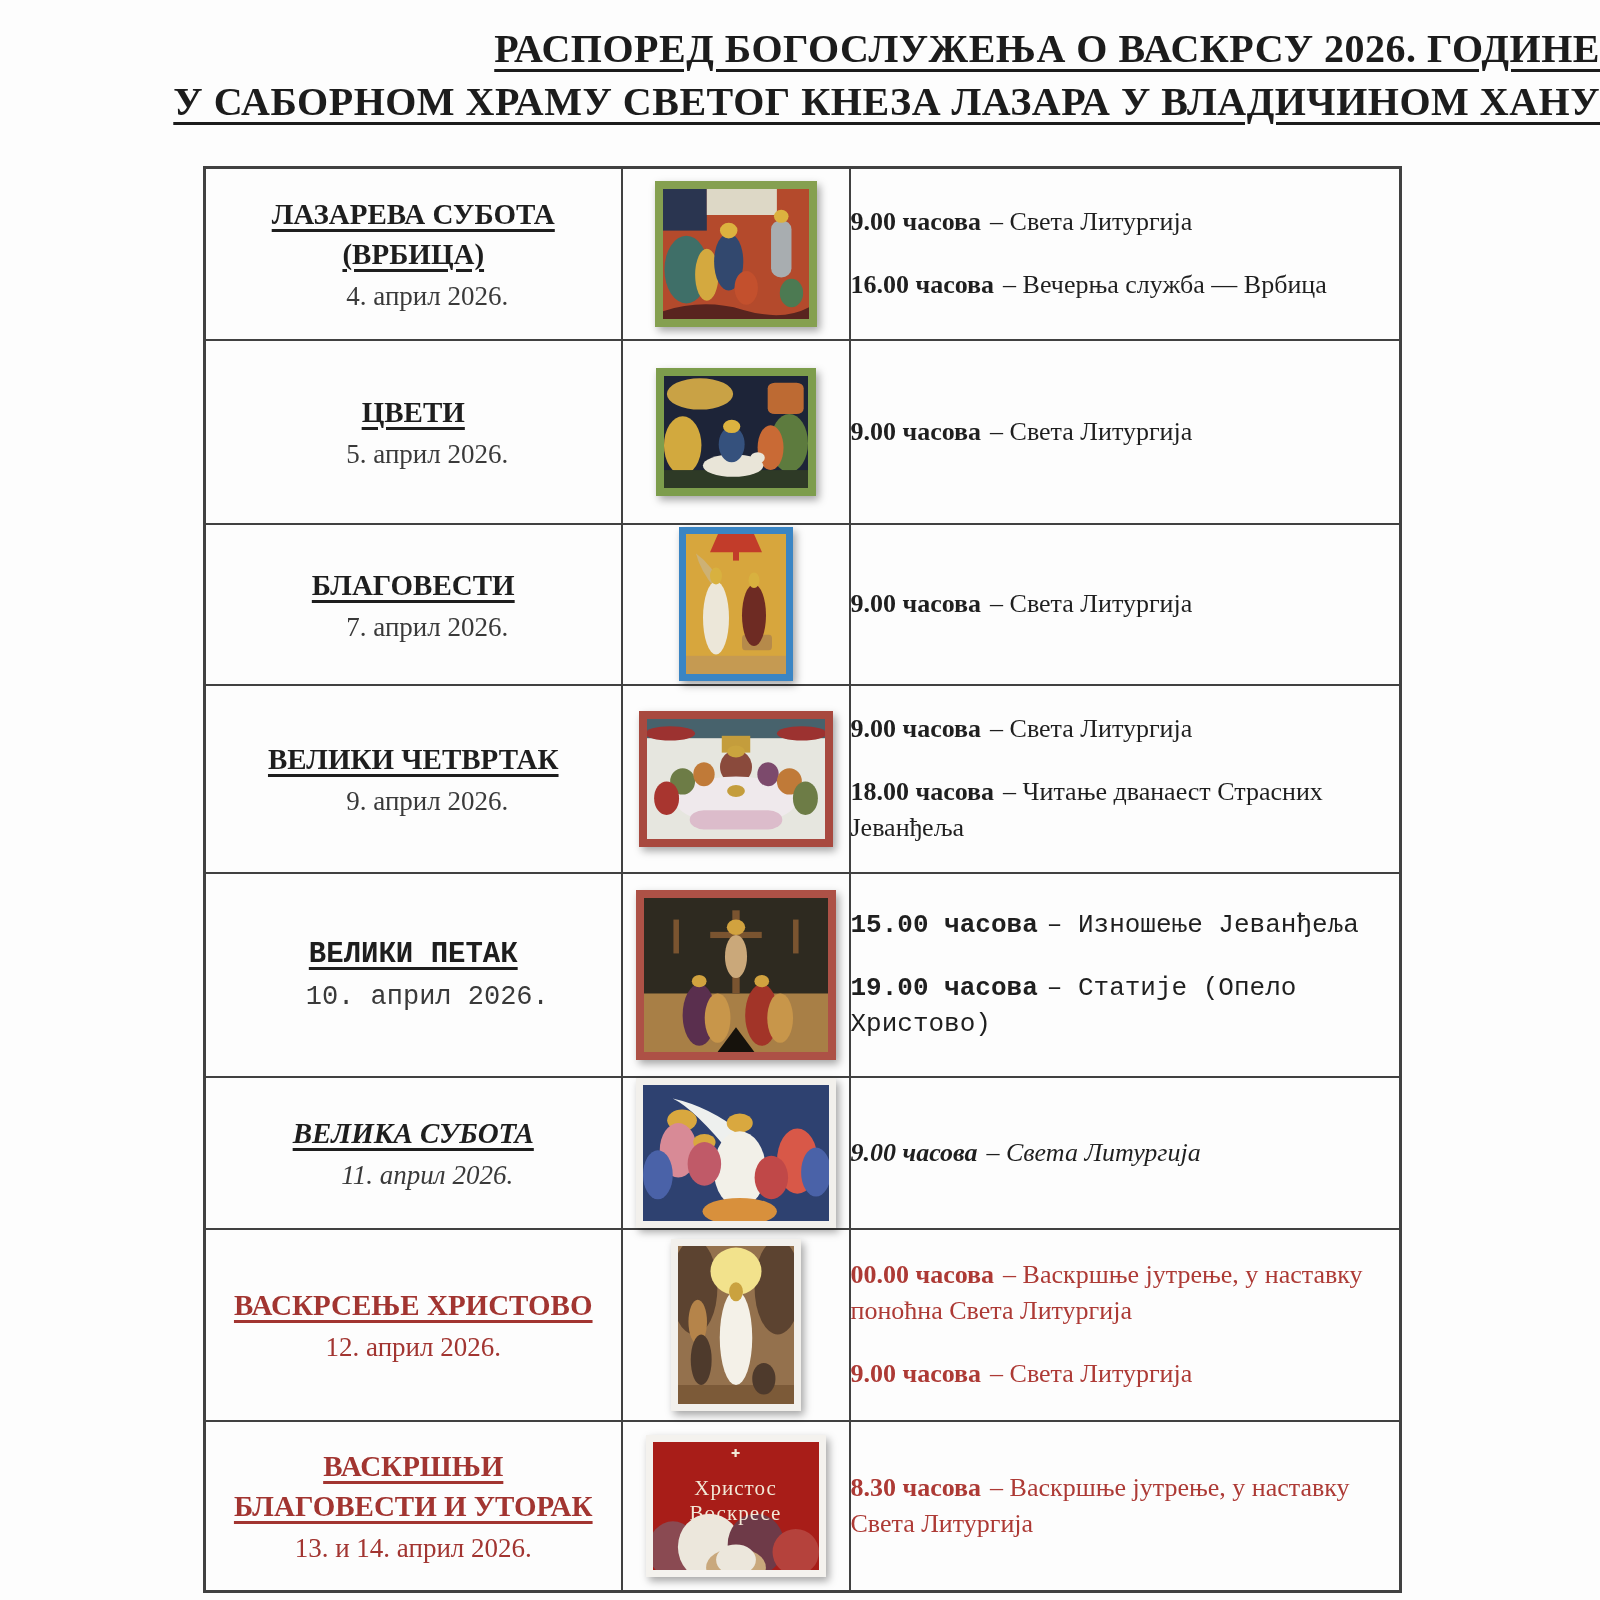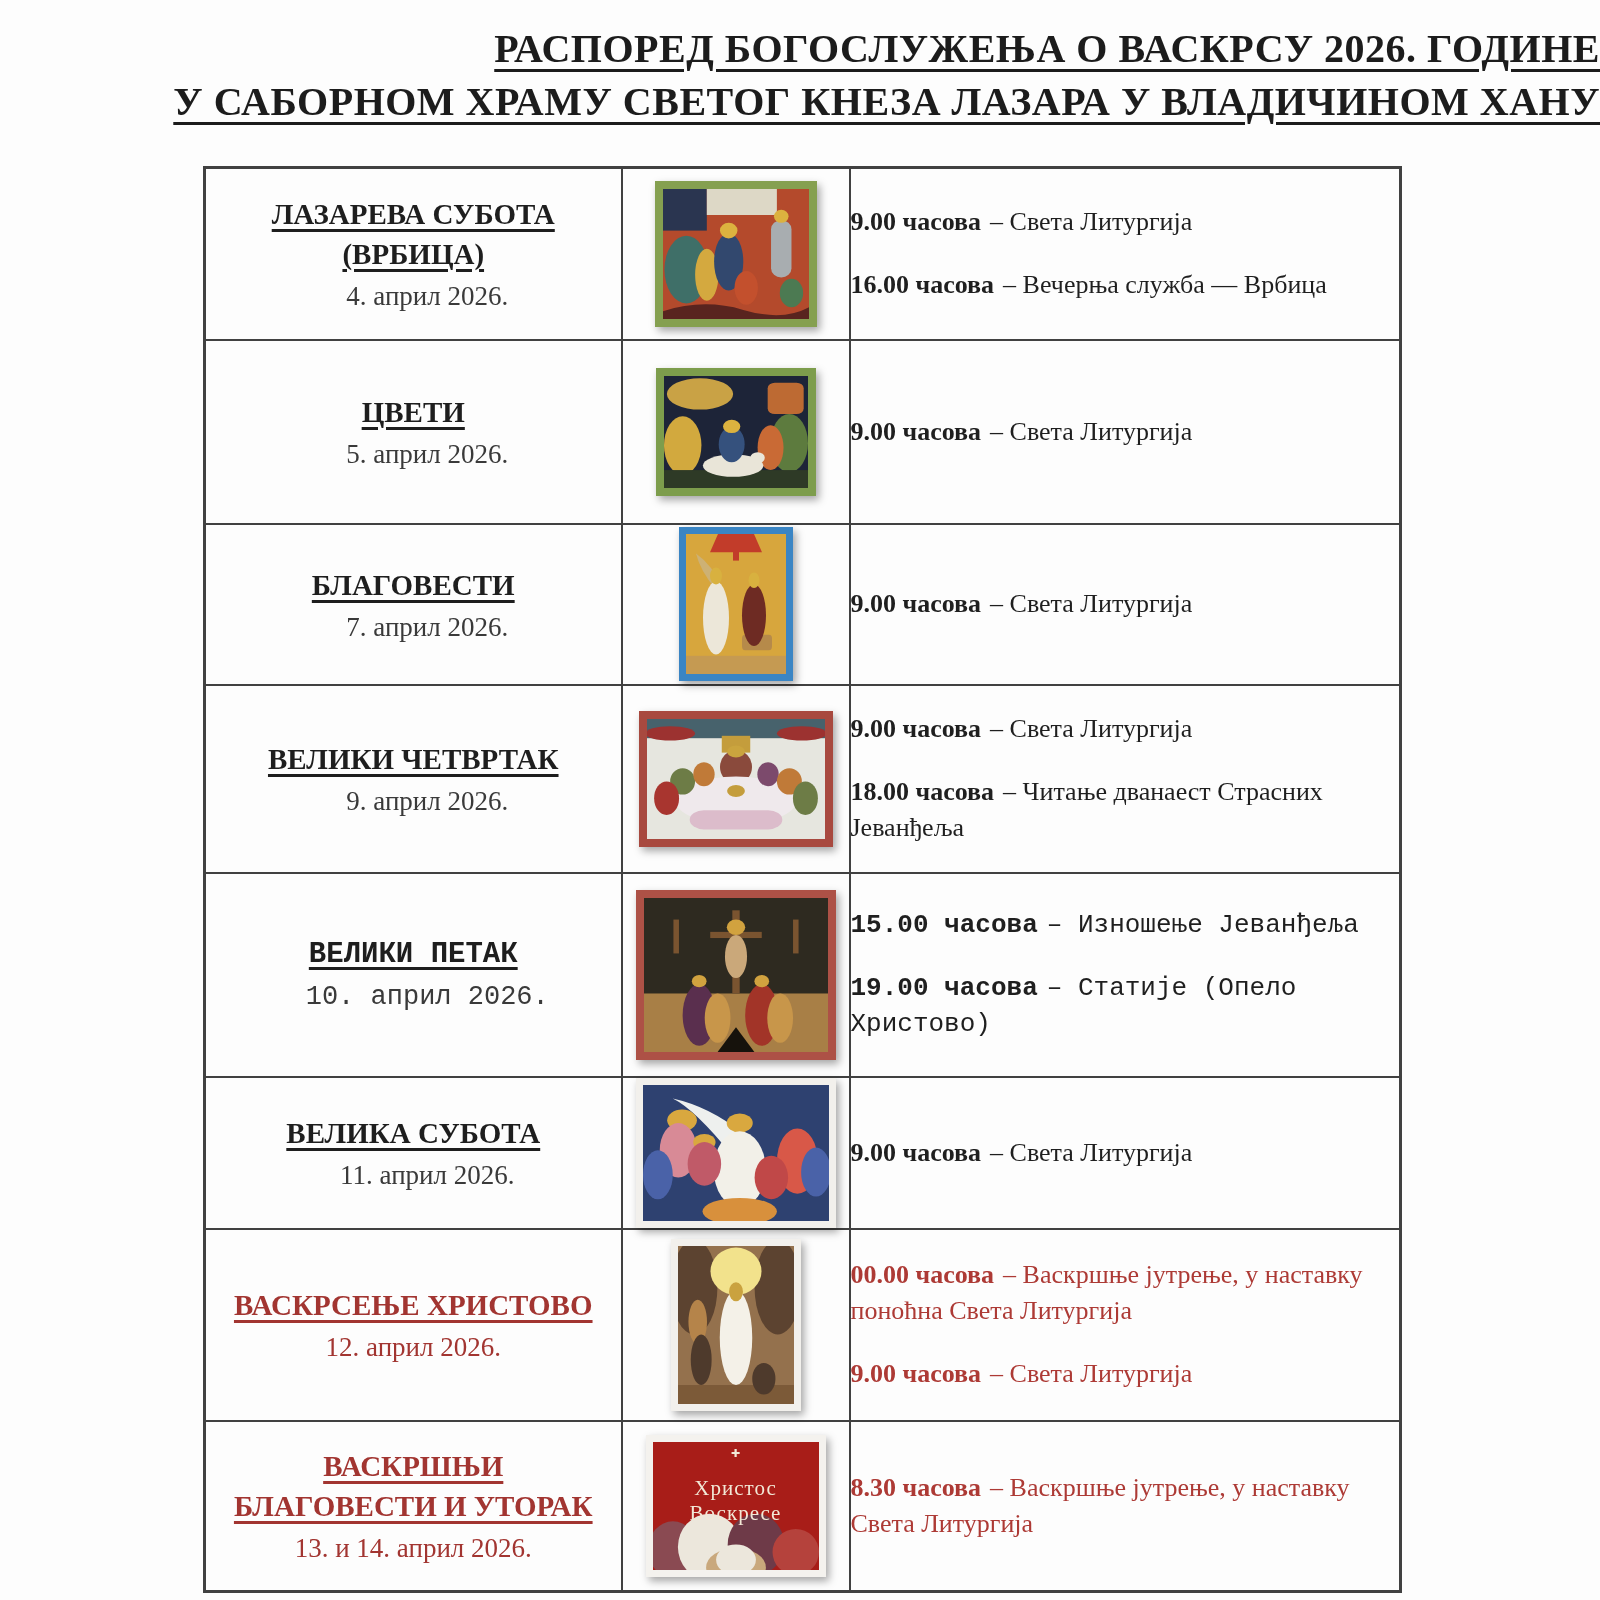--- a/index.html
+++ b/index.html
@@ -216,21 +216,21 @@
     <circle cx="30" cy="54" r="4" fill="#d1a23f"></circle>
     <circle cx="64" cy="54" r="4" fill="#d1a23f"></circle>
     <path d="M40 100 L50 84 L60 100 Z" fill="#16120c"></path>
   </svg>
               </span></span></td>
           <td class="svc-cell">
             <div class="svc"><b>15.00 часова</b><span class="rest">– Изношење Јеванђеља</span></div>
             <div class="svc"><b>19.00 часова</b><span class="rest">– Статије (Опело Христово)</span></div>
           </td>
         </tr>
-        <tr class="theme-black" style="height: 148px;">
+        <tr class="theme-black" style="height: 148px; font-style: italic;">
           <td class="day-cell">
             <div class="day-title">
               <div><span class="tl">ВЕЛИКА СУБОТА</span></div>
             </div>
             <div class="day-date">11. април 2026.</div>
           </td>
           <td class="icon-cell"><span class="icon-frame" style="background: rgb(242, 240, 236); padding: 7px;"><span class="icon-art" style="width: 186px; height: 136px;">
                 <svg viewBox="0 0 100 100" preserveAspectRatio="none">
     <rect width="100" height="100" fill="#2e4170"></rect>
     <path d="M48 52 Q28 18 16 10 Q36 16 54 36 Z" fill="#eef0ee"></path>

